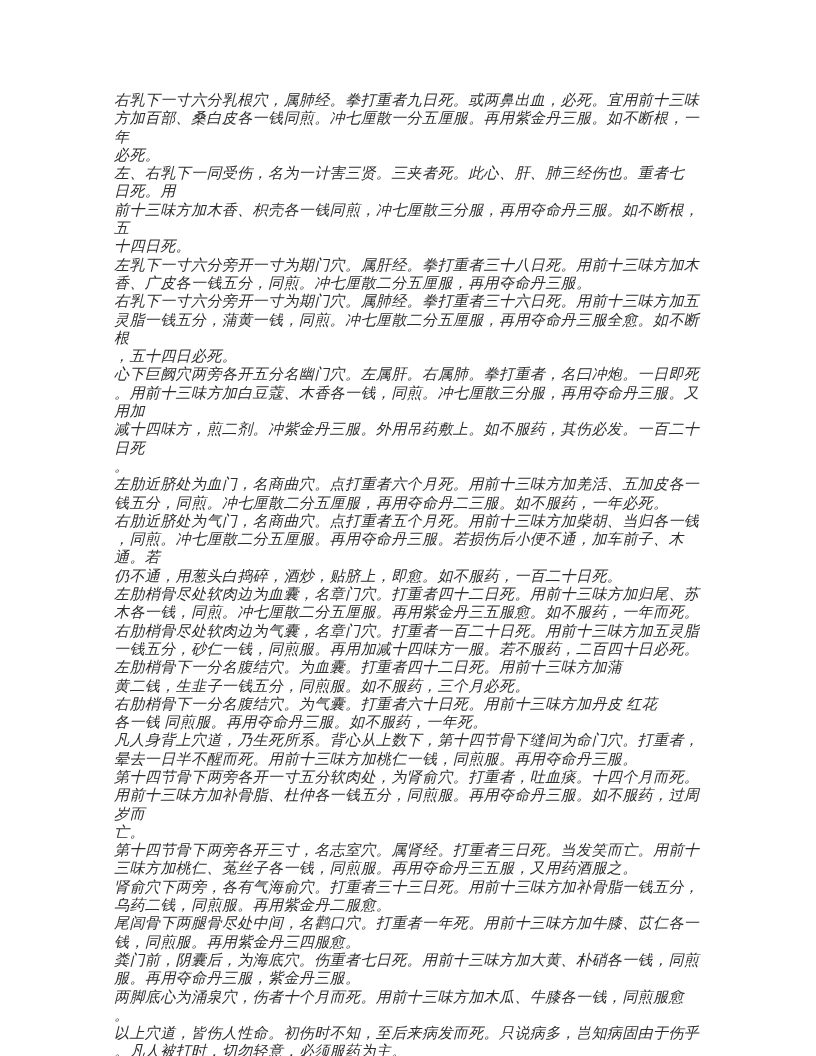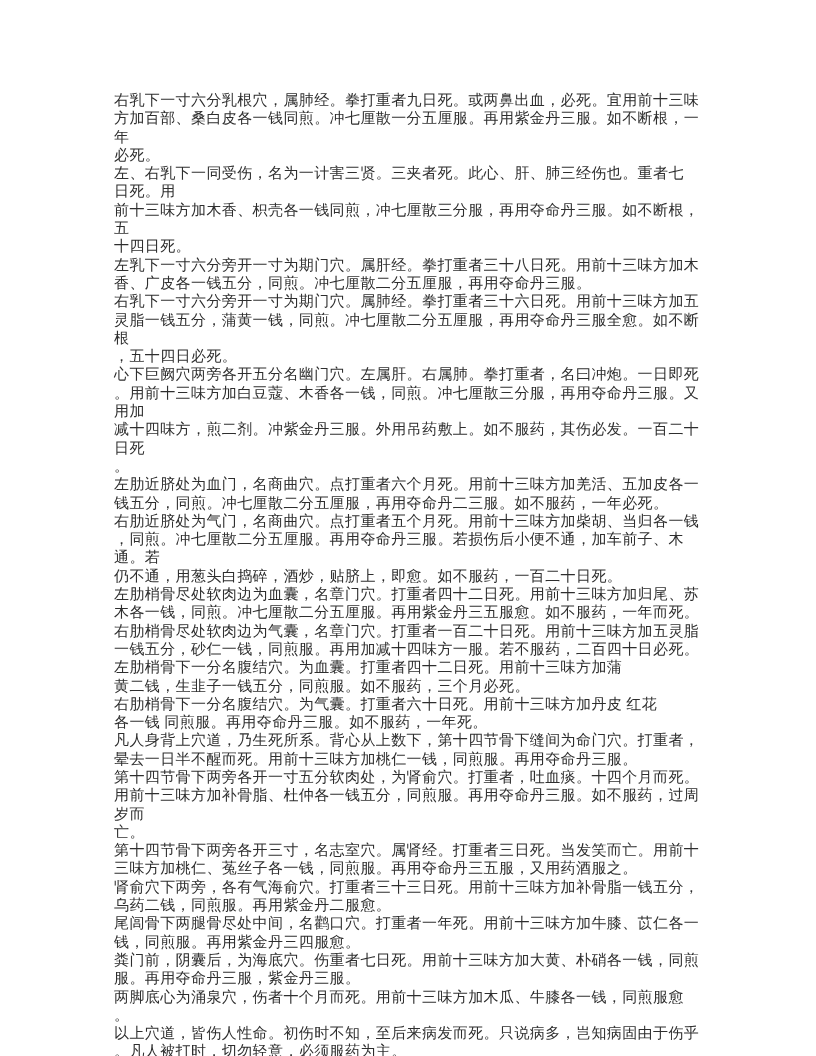--- a/index.html
+++ b/index.html
@@ -19,20 +19,21 @@
     font-family:"Liberation Serif","DejaVu Serif",serif;
     font-size:15px;
     line-height:18.3px;
     letter-spacing:0.4px;
     color:#2e2e2e;
     white-space:pre-wrap;
     text-align:left;
   }
   .text-line{
     min-height:18.3px;
+    font-style:italic;
   }
 </style>
 </head>
 <body>
 
 <div class="page">
   <div class="text-block"><div class="text-line">右乳下一寸六分乳根穴，属肺经。拳打重者九日死。或两鼻出血，必死。宜用前十三味</div><div class="text-line">方加百部、桑白皮各一钱同煎。冲七厘散一分五厘服。再用紫金丹三服。如不断根，一年</div><div class="text-line">必死。</div><div class="text-line">左、右乳下一同受伤，名为一计害三贤。三夹者死。此心、肝、肺三经伤也。重者七</div><div class="text-line">日死。用</div><div class="text-line">前十三味方加木香、枳壳各一钱同煎，冲七厘散三分服，再用夺命丹三服。如不断根，五</div><div class="text-line">十四日死。</div><div class="text-line">左乳下一寸六分旁开一寸为期门穴。属肝经。拳打重者三十八日死。用前十三味方加木</div><div class="text-line">香、广皮各一钱五分，同煎。冲七厘散二分五厘服，再用夺命丹三服。</div><div class="text-line">右乳下一寸六分旁开一寸为期门穴。属肺经。拳打重者三十六日死。用前十三味方加五</div><div class="text-line">灵脂一钱五分，蒲黄一钱，同煎。冲七厘散二分五厘服，再用夺命丹三服全愈。如不断根</div><div class="text-line">，五十四日必死。</div><div class="text-line">心下巨阙穴两旁各开五分名幽门穴。左属肝。右属肺。拳打重者，名曰冲炮。一日即死</div><div class="text-line">。用前十三味方加白豆蔻、木香各一钱，同煎。冲七厘散三分服，再用夺命丹三服。又用加</div><div class="text-line">减十四味方，煎二剂。冲紫金丹三服。外用吊药敷上。如不服药，其伤必发。一百二十日死</div><div class="text-line">。</div><div class="text-line">左肋近脐处为血门，名商曲穴。点打重者六个月死。用前十三味方加羌活、五加皮各一</div><div class="text-line">钱五分，同煎。冲七厘散二分五厘服，再用夺命丹二三服。如不服药，一年必死。</div><div class="text-line">右肋近脐处为气门，名商曲穴。点打重者五个月死。用前十三味方加柴胡、当归各一钱</div><div class="text-line">，同煎。冲七厘散二分五厘服。再用夺命丹三服。若损伤后小便不通，加车前子、木通。若</div><div class="text-line">仍不通，用葱头白捣碎，酒炒，贴脐上，即愈。如不服药，一百二十日死。</div><div class="text-line">左肋梢骨尽处软肉边为血囊，名章门穴。打重者四十二日死。用前十三味方加归尾、苏</div><div class="text-line">木各一钱，同煎。冲七厘散二分五厘服。再用紫金丹三五服愈。如不服药，一年而死。</div><div class="text-line">右肋梢骨尽处软肉边为气囊，名章门穴。打重者一百二十日死。用前十三味方加五灵脂</div><div class="text-line">一钱五分，砂仁一钱，同煎服。再用加减十四味方一服。若不服药，二百四十日必死。</div><div class="text-line">左肋梢骨下一分名腹结穴。为血囊。打重者四十二日死。用前十三味方加蒲</div><div class="text-line">黄二钱，生韭子一钱五分，同煎服。如不服药，三个月必死。</div><div class="text-line">右肋梢骨下一分名腹结穴。为气囊。打重者六十日死。用前十三味方加丹皮 红花</div><div class="text-line">各一钱 同煎服。再用夺命丹三服。如不服药，一年死。</div><div class="text-line">凡人身背上穴道，乃生死所系。背心从上数下，第十四节骨下缝间为命门穴。打重者，</div><div class="text-line">晕去一日半不醒而死。用前十三味方加桃仁一钱，同煎服。再用夺命丹三服。</div><div class="text-line">第十四节骨下两旁各开一寸五分软肉处，为肾俞穴。打重者，吐血痰。十四个月而死。</div><div class="text-line">用前十三味方加补骨脂、杜仲各一钱五分，同煎服。再用夺命丹三服。如不服药，过周岁而</div><div class="text-line">亡。</div><div class="text-line">第十四节骨下两旁各开三寸，名志室穴。属肾经。打重者三日死。当发笑而亡。用前十</div><div class="text-line">三味方加桃仁、菟丝子各一钱，同煎服。再用夺命丹三五服，又用药酒服之。</div><div class="text-line">肾俞穴下两旁，各有气海俞穴。打重者三十三日死。用前十三味方加补骨脂一钱五分，</div><div class="text-line">乌药二钱，同煎服。再用紫金丹二服愈。</div><div class="text-line">尾闾骨下两腿骨尽处中间，名鹳口穴。打重者一年死。用前十三味方加牛膝、苡仁各一</div><div class="text-line">钱，同煎服。再用紫金丹三四服愈。</div><div class="text-line">粪门前，阴囊后，为海底穴。伤重者七日死。用前十三味方加大黄、朴硝各一钱，同煎</div><div class="text-line">服。再用夺命丹三服，紫金丹三服。</div><div class="text-line">两脚底心为涌泉穴，伤者十个月而死。用前十三味方加木瓜、牛膝各一钱，同煎服愈</div><div class="text-line">。</div><div class="text-line">以上穴道，皆伤人性命。初伤时不知，至后来病发而死。只说病多，岂知病固由于伤乎</div><div class="text-line">。凡人被打时，切勿轻意，必须服药为主。</div></div>
 </div>
 
 </body></html>

